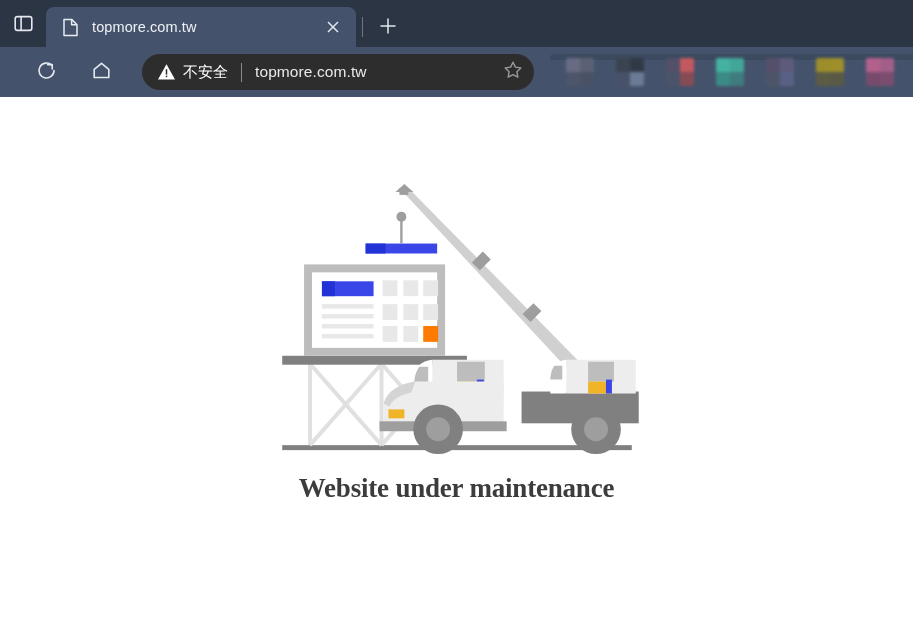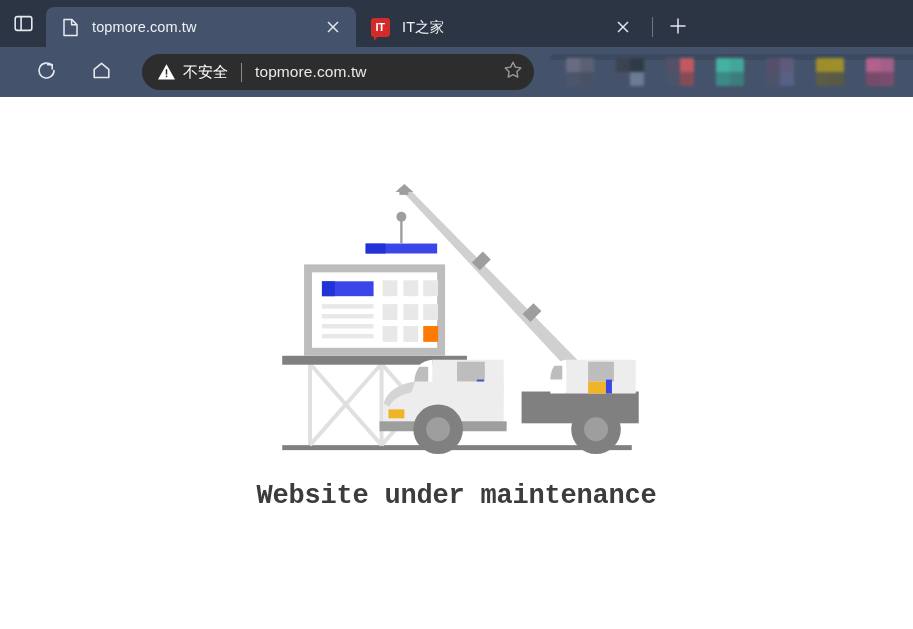--- a/index.html
+++ b/index.html
@@ -245,27 +245,27 @@
     overflow: hidden;
     position: relative;
   }
   .illus {
     margin-top: 82px;
     width: 380px;
     height: 288px;
     flex: 0 0 auto;
   }
   .headline {
-    margin-top: 14px;
+    margin-top: 6px;
     font-size: 27px;
     font-weight: bold;
     color: #3c3c3c;
     letter-spacing: -0.2px;
     text-align: center;
-    font-family: Liberation Mono, monospace;
+    font-family: Liberation Serif, serif;
   }
   .subtext {
     margin-top: 14px;
     font-size: 19.5px;
     color: #4c5560;
     text-align: center;
     line-height: 1.42;
     width: 680px;
     font-family: "DejaVu Sans", sans-serif;
     font-weight: 400;
@@ -296,32 +296,20 @@
       </span>
       <span class="tab-title">topmore.com.tw</span>
       <span class="tab-close">
         <svg width="14" height="14" viewBox="0 0 14 14">
           <line x1="2" y1="2" x2="12" y2="12" stroke="#e4e8ef" stroke-width="1.5"></line>
           <line x1="12" y1="2" x2="2" y2="12" stroke="#e4e8ef" stroke-width="1.5"></line>
         </svg>
       </span>
     </div>
 
-    <div class="tab inactive">
-      <span class="tab-favicon">
-        <span class="fav-it">IT</span>
-      </span>
-      <span class="tab-title">IT之家</span>
-      <span class="tab-close">
-        <svg width="14" height="14" viewBox="0 0 14 14">
-          <line x1="2" y1="2" x2="12" y2="12" stroke="#e4e8ef" stroke-width="1.5"></line>
-          <line x1="12" y1="2" x2="2" y2="12" stroke="#e4e8ef" stroke-width="1.5"></line>
-        </svg>
-      </span>
-    </div>
 
     <div class="tab-sep"></div>
 
     <div class="newtab">
       <svg width="18" height="18" viewBox="0 0 18 18">
         <line x1="9" y1="1.5" x2="9" y2="16.5" stroke="#e4e8ef" stroke-width="1.5"></line>
         <line x1="1.5" y1="9" x2="16.5" y2="9" stroke="#e4e8ef" stroke-width="1.5"></line>
       </svg>
     </div>
   </div>

